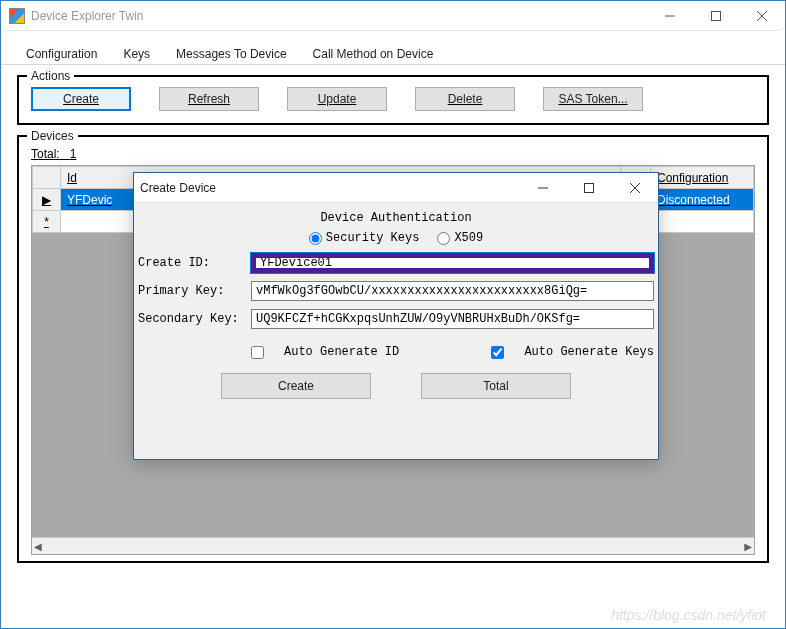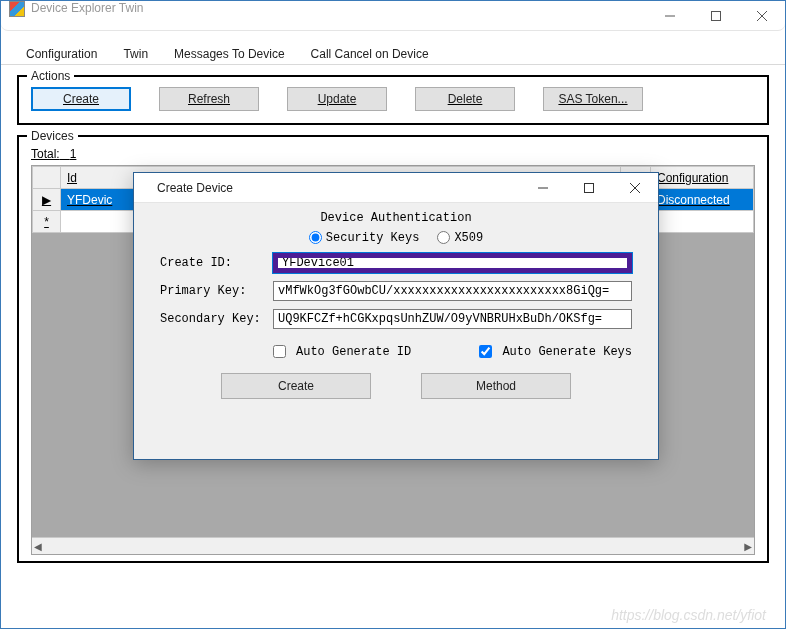--- a/index.html
+++ b/index.html
@@ -11,20 +11,21 @@
   height: 629px;
   overflow: hidden;
   border: 1px solid #3a7ab8;
 }
 
 .titlebar {
   height: 30px;
   background: #fff;
   border-bottom: 1px solid #e5e5e5;
   display: flex;
+  align-items: center;
   padding-left: 8px;
   color: #999;
   border-radius: 7px;
 }
 .titlebar .app-icon {
   width: 16px; height: 16px;
   margin-right: 6px;
   display: inline-block;
   background: linear-gradient(135deg,#e74c3c 0 33%, #3498db 33% 66%, #f1c40f 66%);
   border: 1px solid #888;
@@ -142,30 +143,30 @@
   width: 526px;
   height: 288px;
   background: #f0f0f0;
   border: 1px solid #2b5f92;
   box-shadow: 0 4px 20px rgba(0,0,0,0.25);
 }
 .modal .dlg-titlebar {
   height: 30px;
   background: #fff;
   display: flex; align-items: center;
-  padding-left: 23px;
+  padding-left: 6px;
   color: #222;
   border-bottom: 1px solid #e5e5e5;
 }
 .modal .dlg-titlebar .t { flex: 1; font-size: 12px; }
-.modal .dlg-body { padding: 8px 26px; font-family: "Courier New", monospace; font-size: 12px; }
+.modal .dlg-body { padding: 8px 4px; font-family: "Courier New", monospace; font-size: 12px; }
 .auth-row { text-align: center; margin-bottom: 6px; }
 .auth-label { display: block; margin-bottom: 6px; }
 .radio-row { display: flex; justify-content: center; gap: 18px; align-items: center; }
-.radio-row label { display: flex; align-items: flex-start; gap: 4px; }
+.radio-row label { display: flex; align-items: flex-end; gap: 4px; }
 .form-row { display: flex; align-items: center; margin: 8px 0; gap: 8px; }
 .form-row .lbl { width: 105px; }
 .form-row input[type=text] {
   flex: 1; height: 20px;
   border: 1px solid #7a7a7a;
   font-family: "Courier New", monospace;
   font-size: 12px;
   padding: 0 4px;
   background: #fff;
 }
@@ -176,21 +177,21 @@
 .redacted::after {
   content: "";
   position: absolute;
   left: 4px; right: 4px; top: 4px; bottom: 4px;
   background: repeating-linear-gradient(95deg, transparent 0 6px, #1522d8 6px 14px, transparent 14px 24px);
   border-radius: 6px;
   pointer-events: none;
   opacity: 0.95;
 }
 .checks-row { display: flex; justify-content: space-between; padding: 8px 0 14px 113px; }
-.checks-row label { display: flex; align-items: flex-start; gap: 10px; font-family: "Courier New", monospace; }
+.checks-row label { display: flex; align-items: flex-end; gap: 20px; font-family: "Courier New", monospace; }
 .dlg-buttons { display: flex; justify-content: center; gap: 50px; }
 .dlg-buttons .btn { width: 150px; height: 26px; }
 
 .watermark {
   position: absolute;
   right: 20px; bottom: 6px;
   color: #ddd; font-size: 14px;
   font-style: italic;
   pointer-events: none;
 }
@@ -216,23 +217,23 @@
       <svg viewBox="0 0 10 10">
           <line x1="0" y1="0" x2="10" y2="10" stroke="#555"></line>
           <line x1="10" y1="0" x2="0" y2="10" stroke="#555"></line>
         </svg>
     </div>
   </div>
 </div>
 
 <div class="tabstrip">
   <div class="tab">Configuration</div>
-  <div class="tab">Twin</div>
+  <div class="tab">Keys</div>
   <div class="tab">Messages To Device</div>
-  <div class="tab">Call Cancel on Device</div>
+  <div class="tab">Call Method on Device</div>
 </div>
 
 <div class="content">
 
   <div class="groupbox">
     <span class="legend">Actions</span>
     <div class="actions-row">
       <button class="btn primary">Create</button>
       <button class="btn">Refresh</button>
       <button class="btn">Update</button>
@@ -343,18 +344,18 @@
         <span>Auto Generate ID</span>
       </label>
       <label>
         <input type="checkbox" checked="" style="">
         <span>Auto Generate Keys</span>
       </label>
     </div>
 
     <div class="dlg-buttons">
       <button class="btn">Create</button>
-      <button class="btn">Method</button>
+      <button class="btn">Total</button>
     </div>
   </div>
 </div>
 
 <div class="watermark">https://blog.csdn.net/yfiot</div>
 
 </body></html>

